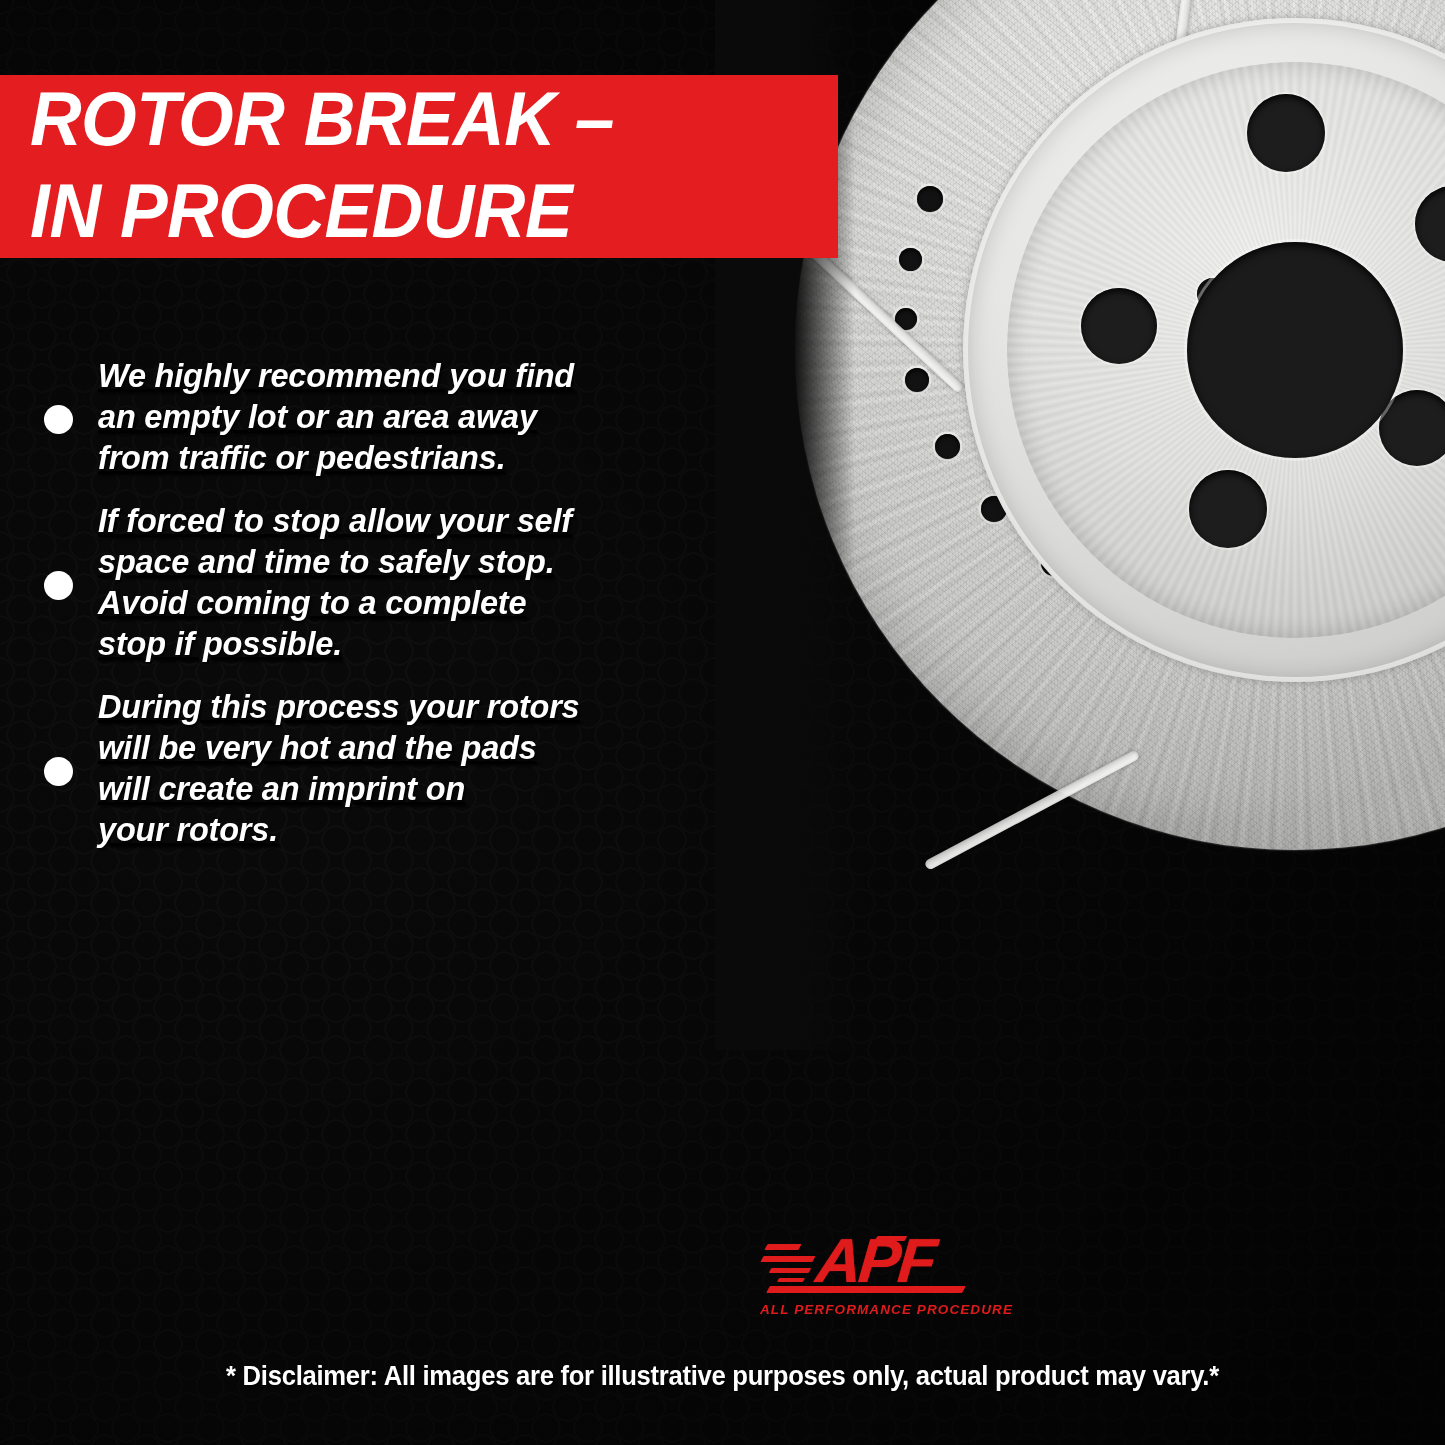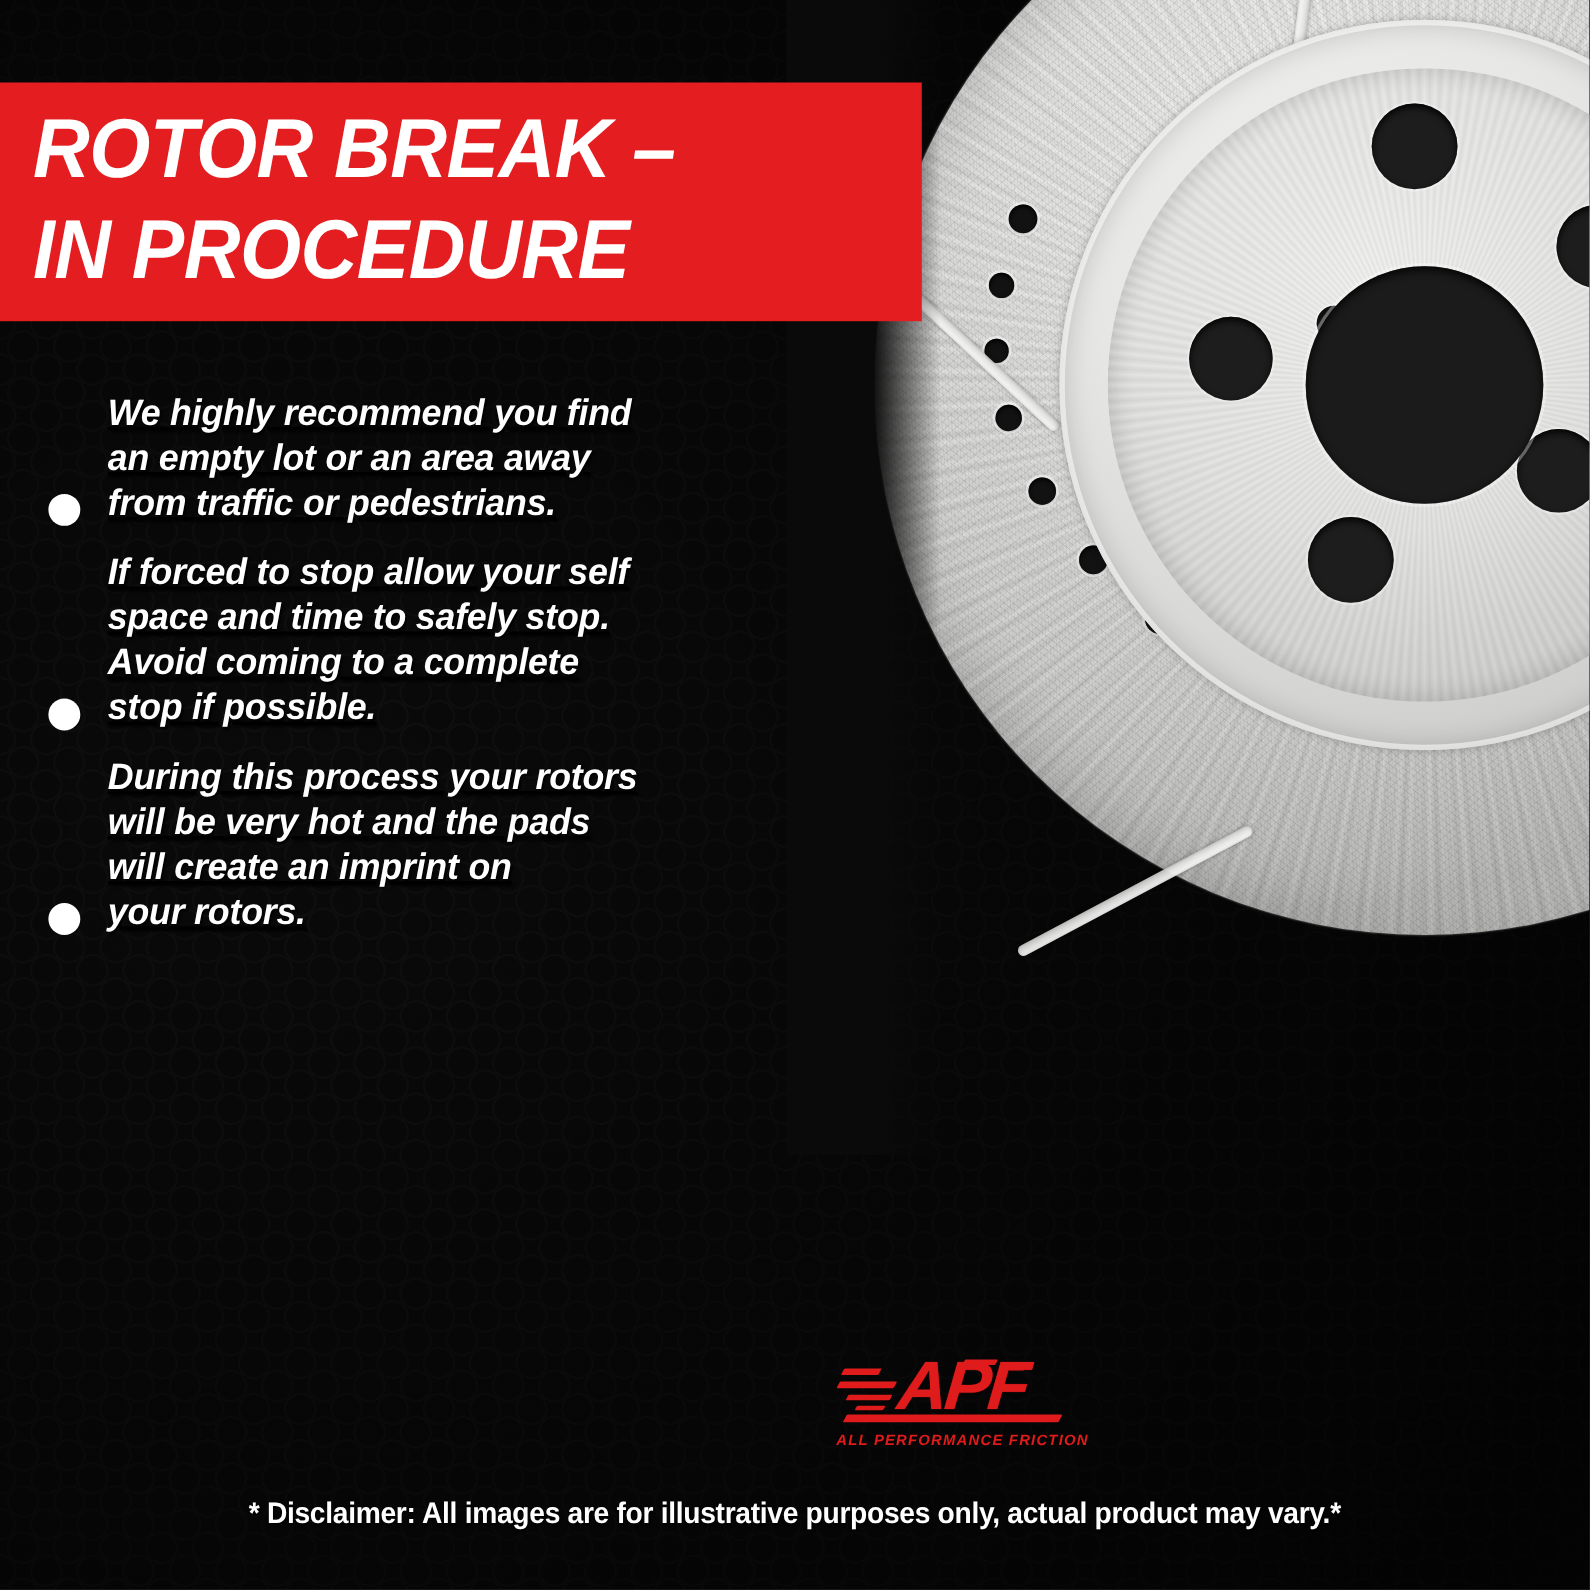--- a/index.html
+++ b/index.html
@@ -122,21 +122,21 @@
   }
   #rotor-mask-left {
     position:absolute; left:-80px; top:-200px; width:140px; height:1400px;
     background:linear-gradient(90deg, #0a0a0a 0%, #0a0a0a 55%, rgba(10,10,10,0) 100%);
   }
 
   
   #title-banner {
     position:absolute;
     left:0; top:75px;
-    width:838px; height:217px;
+    width:838px; height:183px;
     background:#E41E20;
     display:flex; flex-direction:column;
     justify-content:center;
     padding:6px 0 10px 30px;
     z-index:6;
   }
   .title-line {
     color:#ffffff;
     font-family:"Liberation Sans", sans-serif;
     font-weight:700;
@@ -151,21 +151,21 @@
 
   
   #bullet-list {
     position:absolute;
     left:44px; top:355px;
     width:720px;
     z-index:6;
   }
   .bullet-row {
     display:flex;
-    align-items:flex-end;
+    align-items:center;
     margin-bottom:22px;
     text-decoration:underline;
   }
   .bullet-dot {
     flex:0 0 auto;
     width:29px; height:29px;
     border-radius:50%;
     background:#ffffff;
     margin-top:6px;
     margin-right:25px;
@@ -326,18 +326,18 @@
     <div id="apf-mark">
       <span class="streak s1"></span>
       <span class="streak s2"></span>
       <span class="streak s3"></span>
       <span class="streak s4"></span>
       <span class="streak s5"></span>
       <span class="streak s6"></span>
       <div id="apf-letters">APF</div>
       <span id="apf-bar"></span>
     </div>
-    <div id="apf-tagline">ALL PERFORMANCE FRICTION</div>
+    <div id="apf-tagline">ALL PERFORMANCE PROCEDURE</div>
   </div>
 
   <div id="disclaimer">* Disclaimer: All images are for illustrative purposes only, actual product may vary.*</div>
 
 </div>
 
 </body></html>

